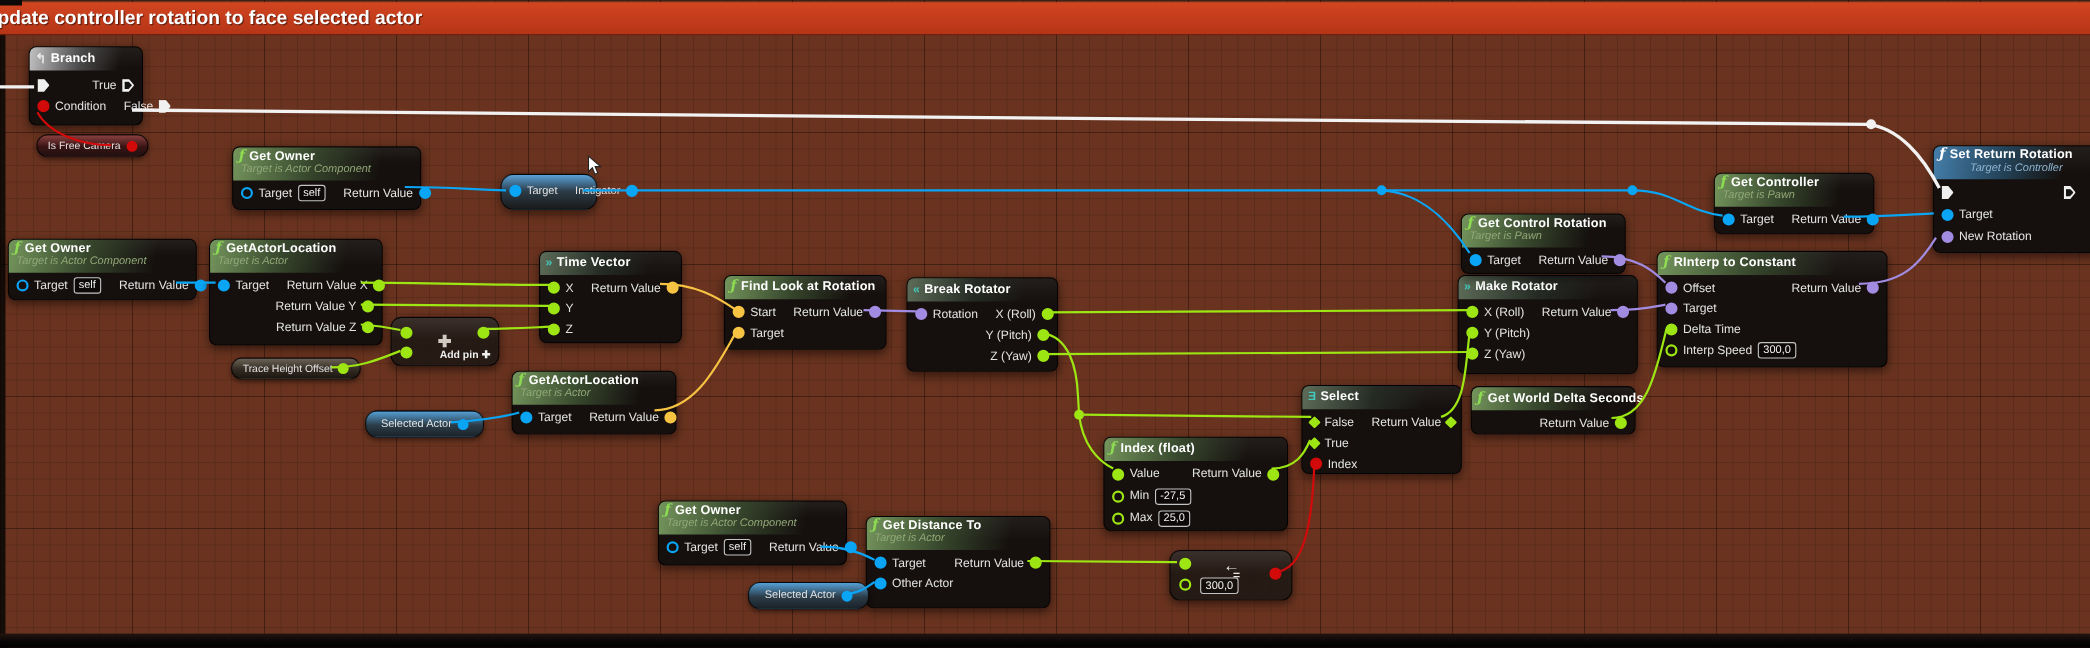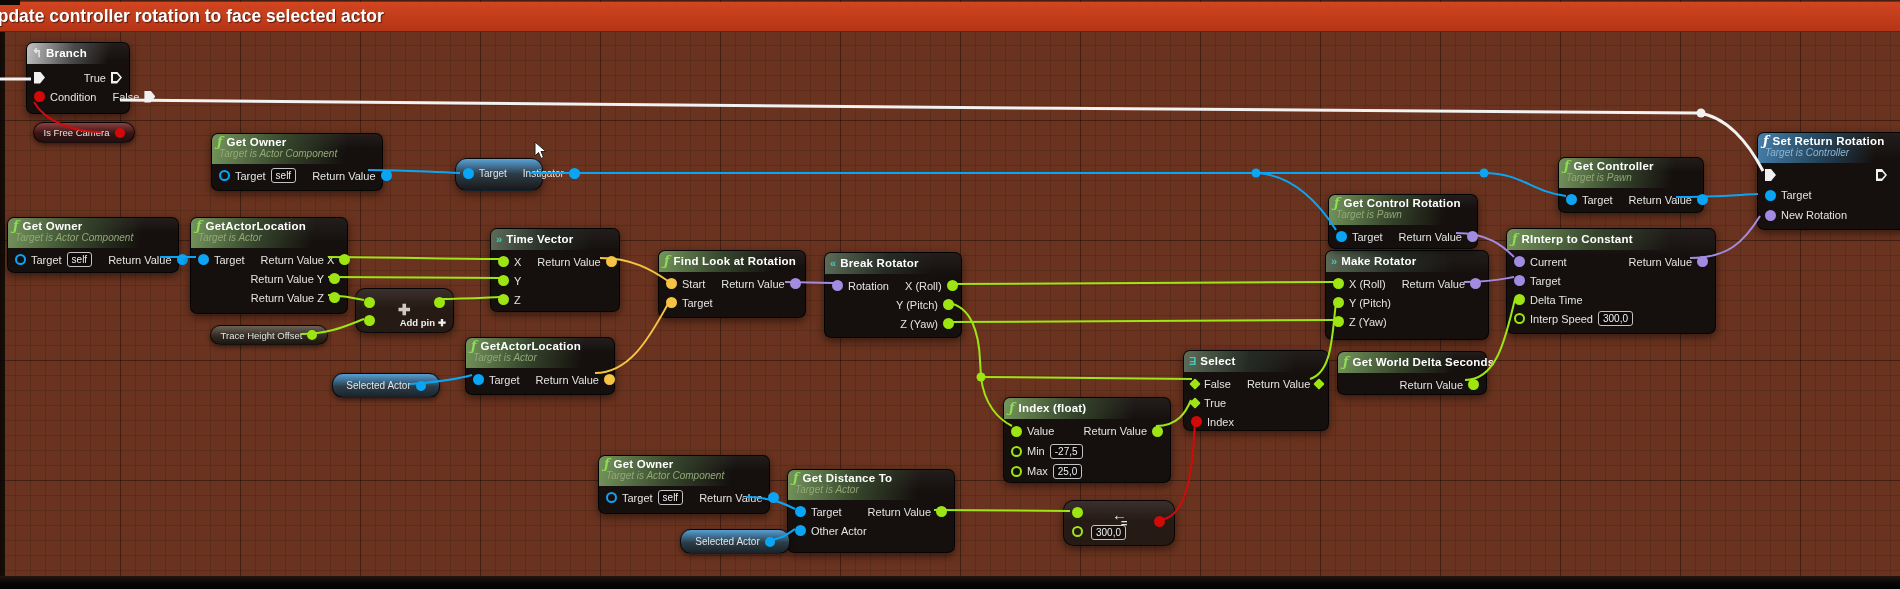--- a/index.html
+++ b/index.html
@@ -30,21 +30,21 @@
     background:linear-gradient(rgba(255,255,255,0.06),rgba(255,255,255,0) 26%), rgba(15,14,13,0.93);
     box-shadow:0 3px 9px rgba(0,0,0,0.5);color:#dedede;font-size:11px;}
   .hdr{border-radius:6px 6px 0 0;padding:2px 7px 3px 5px;}
   .hdr .l1{display:flex;align-items:center;gap:4px;}
   .hdr .t{font-weight:bold;font-size:11.5px;color:#fff;white-space:nowrap;letter-spacing:0.2px;}
   .hdr .s{font-style:italic;font-size:10px;color:#93a878;white-space:nowrap;margin-left:2px;}
   .hdr1{height:16px;display:flex;align-items:center;gap:4px;}
   .hdr2{height:25px;}
   .hdr.green {background:linear-gradient(100deg,#74955c,#36462c 42%,rgba(18,18,18,0) 78%);}
   .hdr.blue  {background:linear-gradient(100deg,#457fab,#24445a 42%,rgba(18,18,18,0) 78%);}
-  .hdr.blue .s{color:#8fb5d2;}
+  .hdr.blue .s{color:#8fb5d2;text-align:center;}
   .hdr.gray  {background:linear-gradient(100deg,#c2c2c2,#4a4a4a 45%,rgba(18,18,18,0) 80%);}
   .hdr.struct{background:linear-gradient(100deg,#5d6c58,#252b24 45%,rgba(18,18,18,0) 78%);}
   .fico{color:#8ddc52;font-family:"DejaVu Serif",serif;font-style:italic;font-weight:bold;font-size:13px;line-height:10px;}
   .fico.w{color:#fff;}
   .sico{color:#45c8ba;font-weight:bold;font-size:11px;line-height:10px;}
   .bico{color:#e6e6e6;font-weight:bold;font-size:12px;line-height:10px;}
 
   .rows{padding:2px 0 4px;}
   .row{display:flex;align-items:center;height:19px;padding:0 7px;gap:5px;white-space:nowrap;}
   .row.h20{height:20px;}
@@ -474,21 +474,21 @@
   </div>
 
   <div class="node" style="left:1506px;top:228px;width:208px;height:104px;">
     <div class="hdr hdr1 green">
       <span class="fico">ƒ</span>
       <span class="t">RInterp to Constant</span>
     </div>
     <div class="rows">
       <div class="row">
         <span class="p rot on"></span>
-        <span class="lbl">Current</span>
+        <span class="lbl">Offset</span>
           <span class="sp"></span>
         <span class="lbl">Return Value</span>
         <span class="p rot on"></span>
       </div>
       <div class="row">
           <span class="p rot on"></span>
         <span class="lbl">Target</span>
         </div>
       <div class="row">
           <span class="p flt on"></span>

